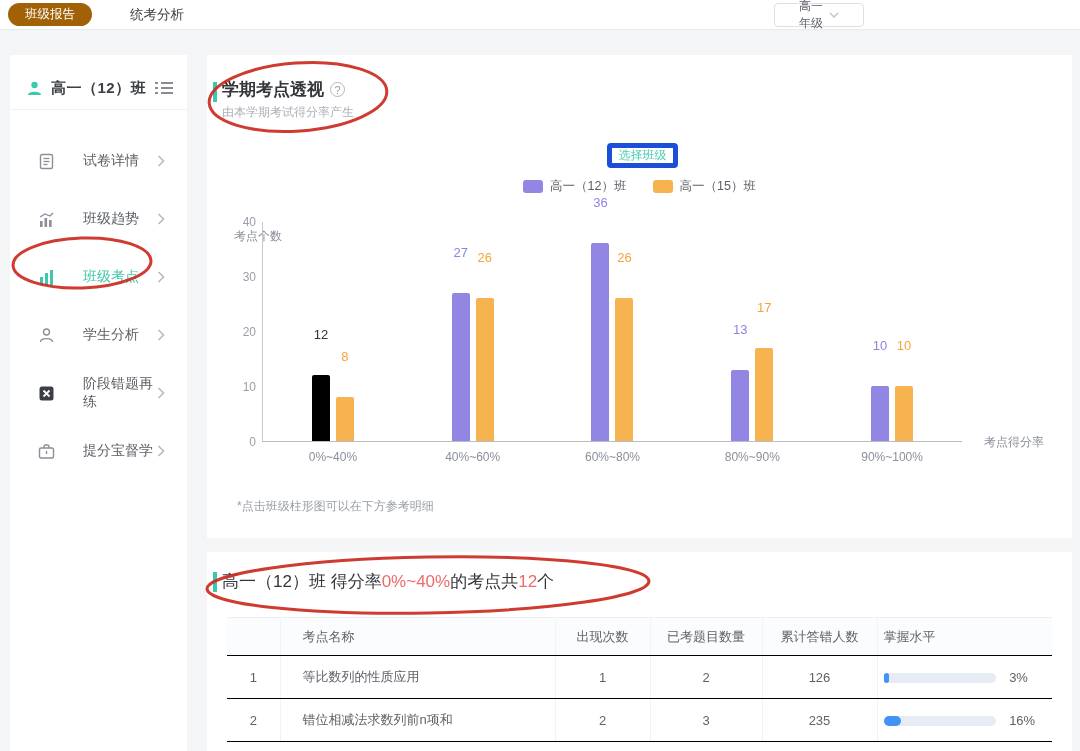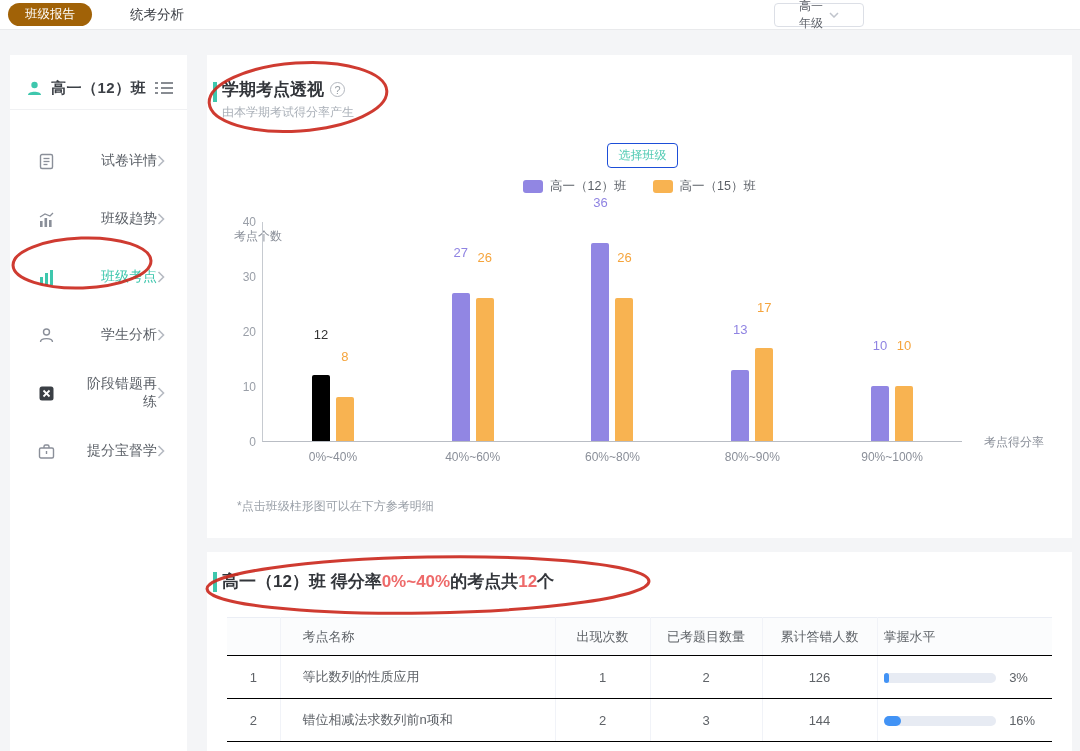--- a/index.html
+++ b/index.html
@@ -19,52 +19,52 @@
   
   .sidebar { position:absolute; left:10px; top:55px; width:177px; height:696px; background:#fff; }
   .card1 { position:absolute; left:207px; top:55px; width:865px; height:483px; background:#fff; }
   .card2 { position:absolute; left:207px; top:552px; width:865px; height:199px; background:#fff; }
 
   
   .sb-header { height:43px; display:flex; align-items:center; padding:0 14px 0 16px; border-bottom:1px solid #f0f1f3; margin-top:12px; }
   .sb-class { font-size:15px; font-weight:bold; color:#3c4046; margin-left:8px; flex:1; letter-spacing:.5px; }
   .sb-menu { padding-top:22px; }
   .sb-item { height:58px; display:flex; align-items:center; padding:0 22px 0 28px; cursor:pointer; color:#5a5f66; }
-  .sb-item .lbl { font-size:14px; margin-left:28px; flex:1;text-align:right; }
+  .sb-item .lbl { font-size:14px; margin-left:28px; flex:1; }
   .sb-item.active { color:#3ec7ad; }
   .sb-icon { width:17px; height:17px; flex:none; }
   .chevron-r { width:8px; height:12px; flex:none; }
   .chevron-r polyline { fill:none; stroke:#b6bac2; stroke-width:1.6; }
 
   
   .accent { position:absolute; width:4px; height:20px; background:#3ec7ad; }
   .sec-title { position:absolute; font-size:17px; font-weight:bold; color:#33363b; display:flex; align-items:center; }
   .help { display:inline-flex; width:15px; height:15px; border:1px solid #b4b8bf; border-radius:50%; color:#9aa0a6; font-size:11px; font-weight:normal; align-items:center; justify-content:center; margin-left:6px; cursor:pointer; }
   .subtitle { position:absolute; left:222px; top:104px; font-size:12px; color:#aab0b8; }
-  .btn-outline { position:absolute; left:607px; top:143px; width:71px; height:25px; border:1px solid #1d4ed8; border-radius:4px; color:#4fcab2; background:#fff; font-size:12px; display:flex; align-items:center; justify-content:center; cursor:pointer; }
+  .btn-outline { position:absolute; left:607px; top:143px; width:71px; height:25px; border:5px solid #1d4ed8; border-radius:4px; color:#4fcab2; background:#fff; font-size:12px; display:flex; align-items:center; justify-content:center; cursor:pointer; }
   .legend { position:absolute; left:207px; top:178px; width:865px; display:flex; justify-content:center; gap:26px; }
   .legend-item { display:flex; align-items:center; gap:7px; font-size:12.5px; color:#5a5f66; cursor:pointer; }
   .swatch { width:20px; height:13px; border-radius:3px; }
 
   .ylab { position:absolute; left:234px; top:198px; font-size:12px; color:#8a8f99;margin-top:30px; }
   .xlab { position:absolute; left:984px; top:434px; font-size:12px; color:#8a8f99; }
   .yticks { position:absolute; left:226px; top:222px; width:30px; height:220px; }
   .y-tick { position:absolute; right:0; font-size:12px; color:#9a9fa8; }
   .plot { position:absolute; left:262px; top:222px; width:700px; height:220px; border-left:1px solid #c6cad0; border-bottom:1px solid #b9bdc4; }
   .bar-groups { display:flex; justify-content:space-around; align-items:flex-end; height:100%; }
   .bar-group { position:relative; display:flex; flex-direction:column; align-items:center; }
   .bars { display:flex; align-items:flex-end; gap:6px; }
   .bar-wrap { display:flex; flex-direction:column; align-items:center;gap:30px; }
   .bar-value { font-size:13px; margin-bottom:3px; }
   .bar { width:18px; border-radius:2px 2px 0 0; cursor:pointer; }
   .x-cat { position:absolute; top:100%; margin-top:9px; font-size:12px; color:#8a8f99; white-space:nowrap; }
   .footnote { position:absolute; left:237px; top:498px; font-size:12px; color:#9aa0a8; }
 
   
-  .dt-title { position:absolute; left:222px; top:570px; font-size:17px; font-weight:bold; color:#33363b; }
+  .dt-title { position:absolute; left:222px; top:570px; font-size:17px; font-weight:normal; color:#33363b; }
   .dt-title .hl { color:#ee6a6a; }
   table.kp { position:absolute; left:227px; top:617px; width:825px; border-collapse:collapse; font-size:13px; color:#5f6368; }
   table.kp th, table.kp td { border-bottom:1px solid #000000; border-right:1px solid #f1f3f8; font-weight:normal; }
   table.kp th { border-top:1px solid #ebeef5; height:38px; background:#fbfcfd; }
   table.kp td { height:43px; }
   table.kp th:last-child, table.kp td:last-child { border-right:none; }
   table.kp th:first-child, table.kp td:first-child { border-left:none; }
   .col-idx { width:53px; text-align:center; }
   .col-name { width:275px; text-align:left; padding-left:22px; }
   .col-num1 { width:95px; text-align:center; }
@@ -319,21 +319,21 @@
       <td class="col-mast">
         <span class="track"><span class="fill" style="width: 5%;"></span></span>
         <span class="pct">3%</span>
       </td>
     </tr>
     <tr>
       <td class="col-idx">2</td>
       <td class="col-name">错位相减法求数列前n项和</td>
       <td class="col-num1">2</td>
       <td class="col-num2">3</td>
-      <td class="col-num3">144</td>
+      <td class="col-num3">235</td>
       <td class="col-mast">
         <span class="track"><span class="fill" style="width: 16%;"></span></span>
         <span class="pct">16%</span>
       </td>
     </tr>
   </tbody>
 </table>
 
 <svg class="anno" viewBox="0 0 1080 751">
   <ellipse cx="298" cy="97" rx="89" ry="34" transform="rotate(-4 298 97)"></ellipse>

